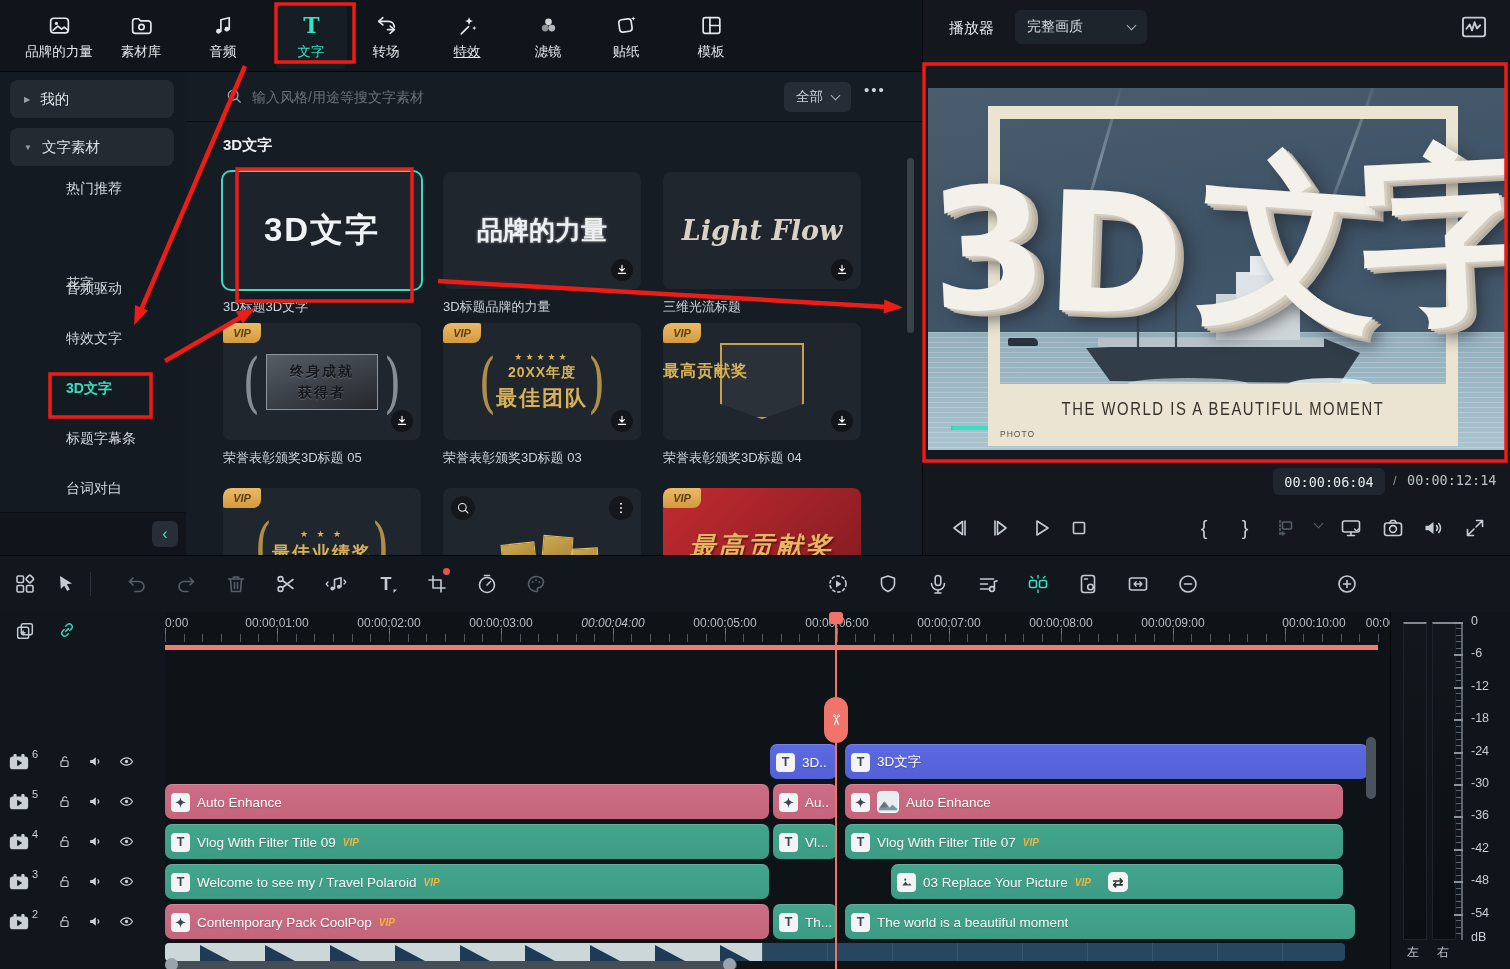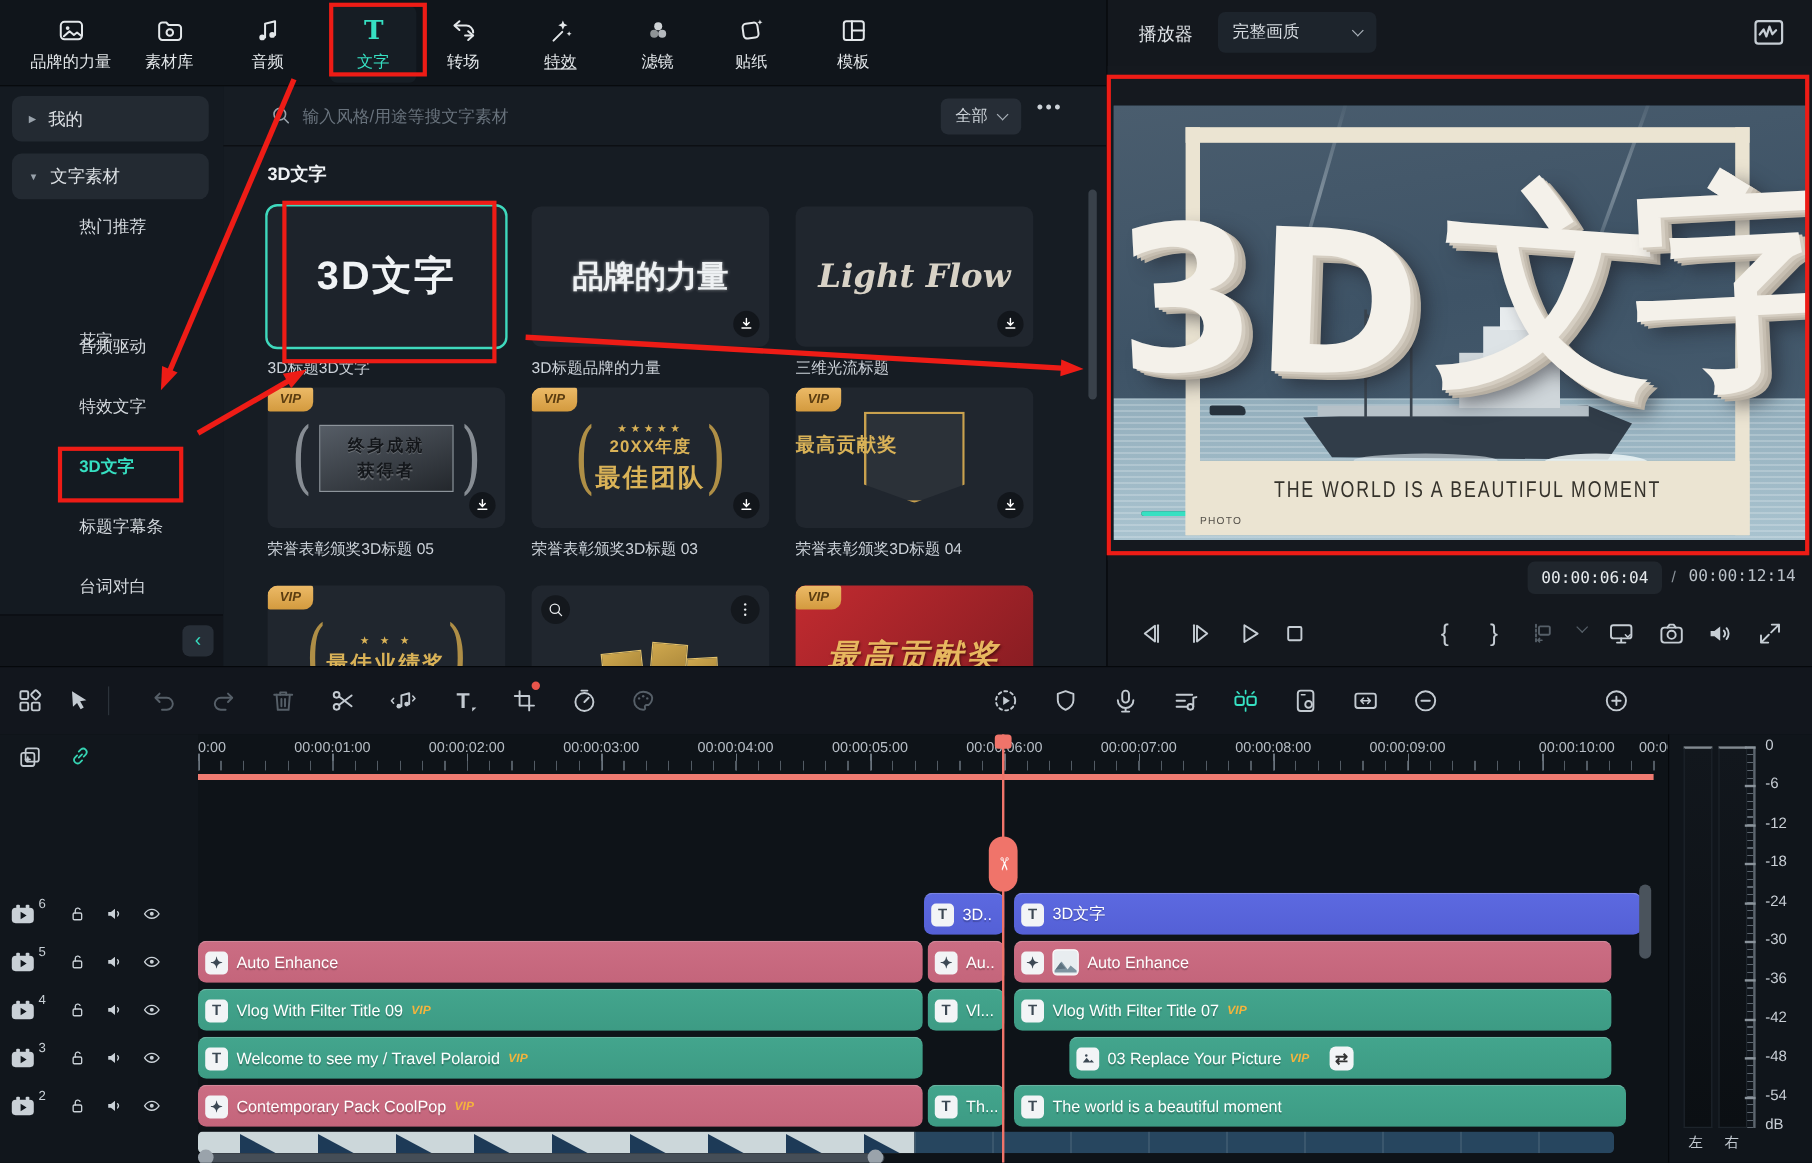--- a/index.html
+++ b/index.html
@@ -695,21 +695,21 @@
           <path d="M15 12.5l2-2A3.2 3.2 0 0 0 12.5 6l-2 2"></path>
         </svg></span>
     <div id="ruler">
       <div id="ticks-major"></div>
       <div id="ticks-minor"></div>
       <div id="ruler-labels">
           <span class="rlabel" style="left: 0px;">00:00:00</span>
           <span class="rlabel" style="left: 112px;">00:00:01:00</span>
           <span class="rlabel" style="left: 224px;">00:00:02:00</span>
           <span class="rlabel" style="left: 336px;">00:00:03:00</span>
-          <span class="rlabel" style="left: 448px;">00:00:04:00</span>
+          <span class="rlabel" style="left: 448px; font-style: italic;">00:00:04:00</span>
           <span class="rlabel" style="left: 560px;">00:00:05:00</span>
           <span class="rlabel" style="left: 672px;">00:00:06:00</span>
           <span class="rlabel" style="left: 784px;">00:00:07:00</span>
           <span class="rlabel" style="left: 896px;">00:00:08:00</span>
           <span class="rlabel" style="left: 1008px;">00:00:09:00</span>
           <span class="rlabel" style="left: 1120px; margin-left: 29px;">00:00:10:00</span>
           <span class="rlabel" style="left: 1232px;">00:00:11:00</span>
         </div>
       <div id="redline"></div>
     </div>

